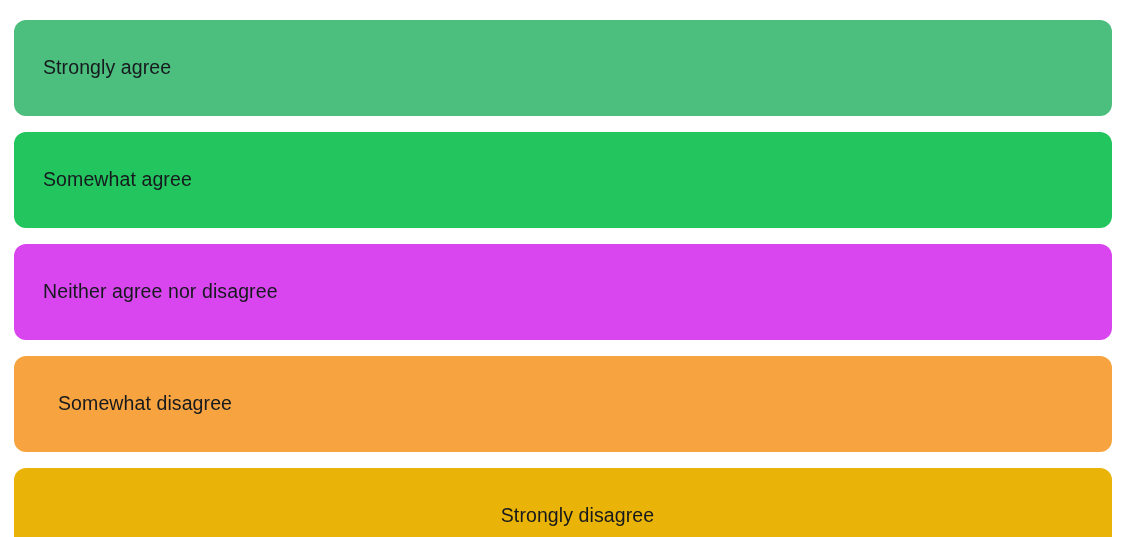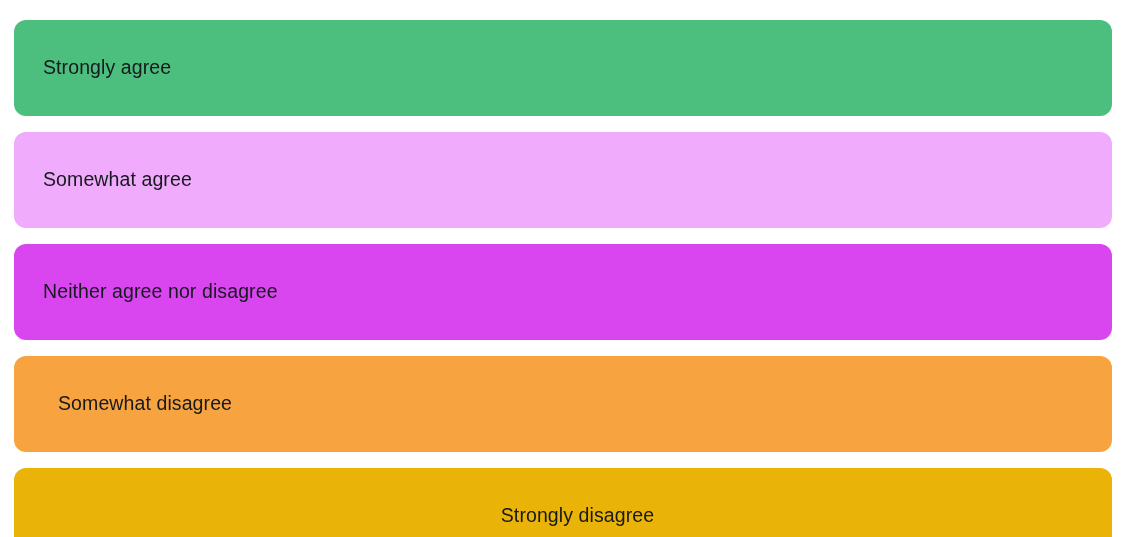--- a/index.html
+++ b/index.html
@@ -43,21 +43,21 @@
 </style>
 </head>
 <body style="background-color: rgb(255, 255, 255);">
 
 <div id="scale-list">
 
   <div class="scale-option" style="background-color: rgb(76, 190, 125);">
     <span class="scale-option-label">Strongly agree</span>
   </div>
 
-  <div class="scale-option" style="background-color: #f0abfc;">
+  <div class="scale-option" style="background-color: #22c55e;">
     <span class="scale-option-label">Somewhat agree</span>
   </div>
 
   <div class="scale-option" style="background-color: #d946ef;">
     <span class="scale-option-label">Neither agree nor disagree</span>
   </div>
 
   <div class="scale-option" style="background-color: rgb(247, 164, 64); padding-left: 44px;">
     <span class="scale-option-label">Somewhat disagree</span>
   </div>

